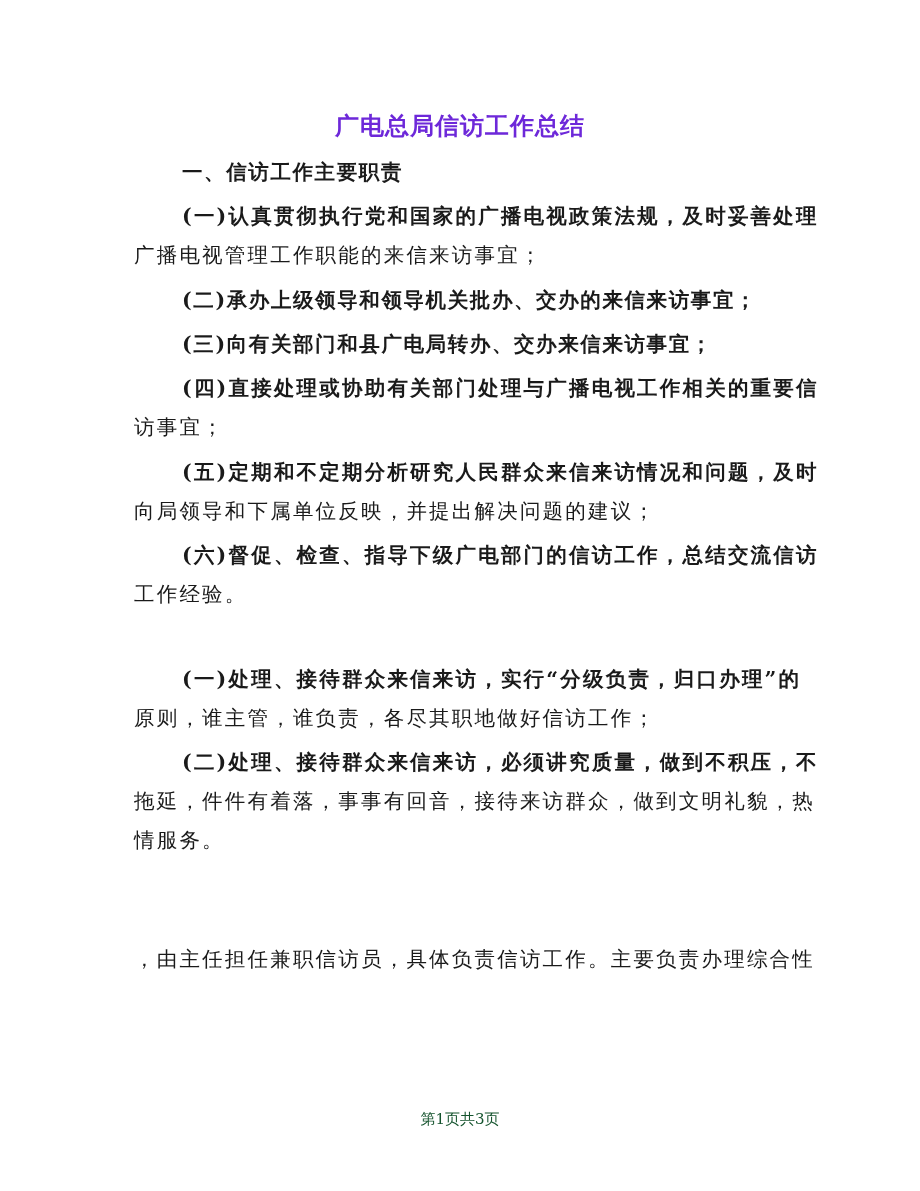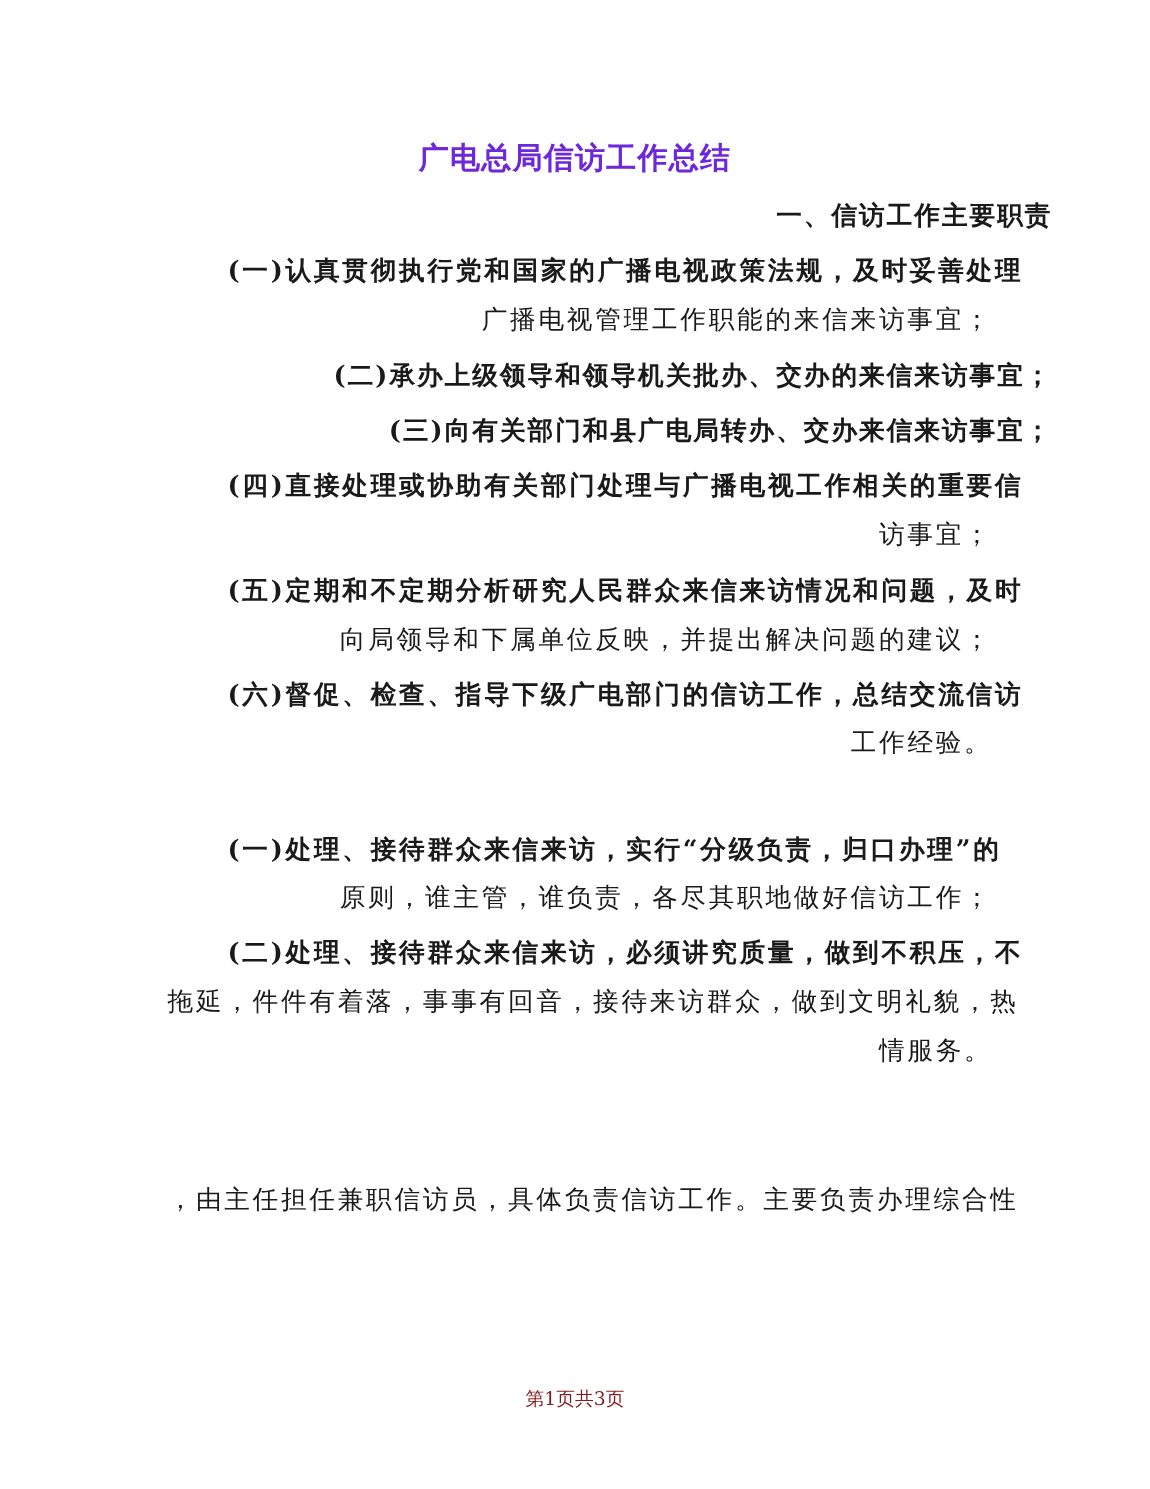--- a/index.html
+++ b/index.html
@@ -2,25 +2,25 @@
 <html><head>
 <meta charset="utf-8">
 <style>
   html, body { margin:0; padding:0; background:#ffffff; }
   body { width:920px; height:1191px; position:relative; overflow:hidden;
          font-family:"DejaVu Serif","Liberation Serif",serif; color:#1a1a1a; }
   .page { position:absolute; left:0; top:0; width:920px; height:1191px; }
   .title { position:absolute; left:0; width:920px; top:110px; text-align:center;
            color:#6d28d9; font-size:24px; font-weight:bold; letter-spacing:1px; }
   .line { position:absolute; left:134px; width:660px; font-size:20.5px; white-space:nowrap;
-          letter-spacing:2.2px;text-align:right; }
+          letter-spacing:2.2px; }
   .indent { left:182px; }
   .bold { font-weight:bold; letter-spacing:1.6px; }
   .footer { position:absolute; left:0; width:920px; top:1110px; text-align:center;
-            font-size:15px; color:#7f1d1d; }
+            font-size:15px; color:#14532d; }
   .just { text-align:justify; text-align-last:justify; width:648px; }
   .just.indent { width:600px;font-weight:bold; }
 </style>
 </head>
 <body>
 
 <div class="page">
   <div class="title">广电总局信访工作总结</div>
 
   <div class="line indent bold" style="top:158px">一、信访工作主要职责</div>

